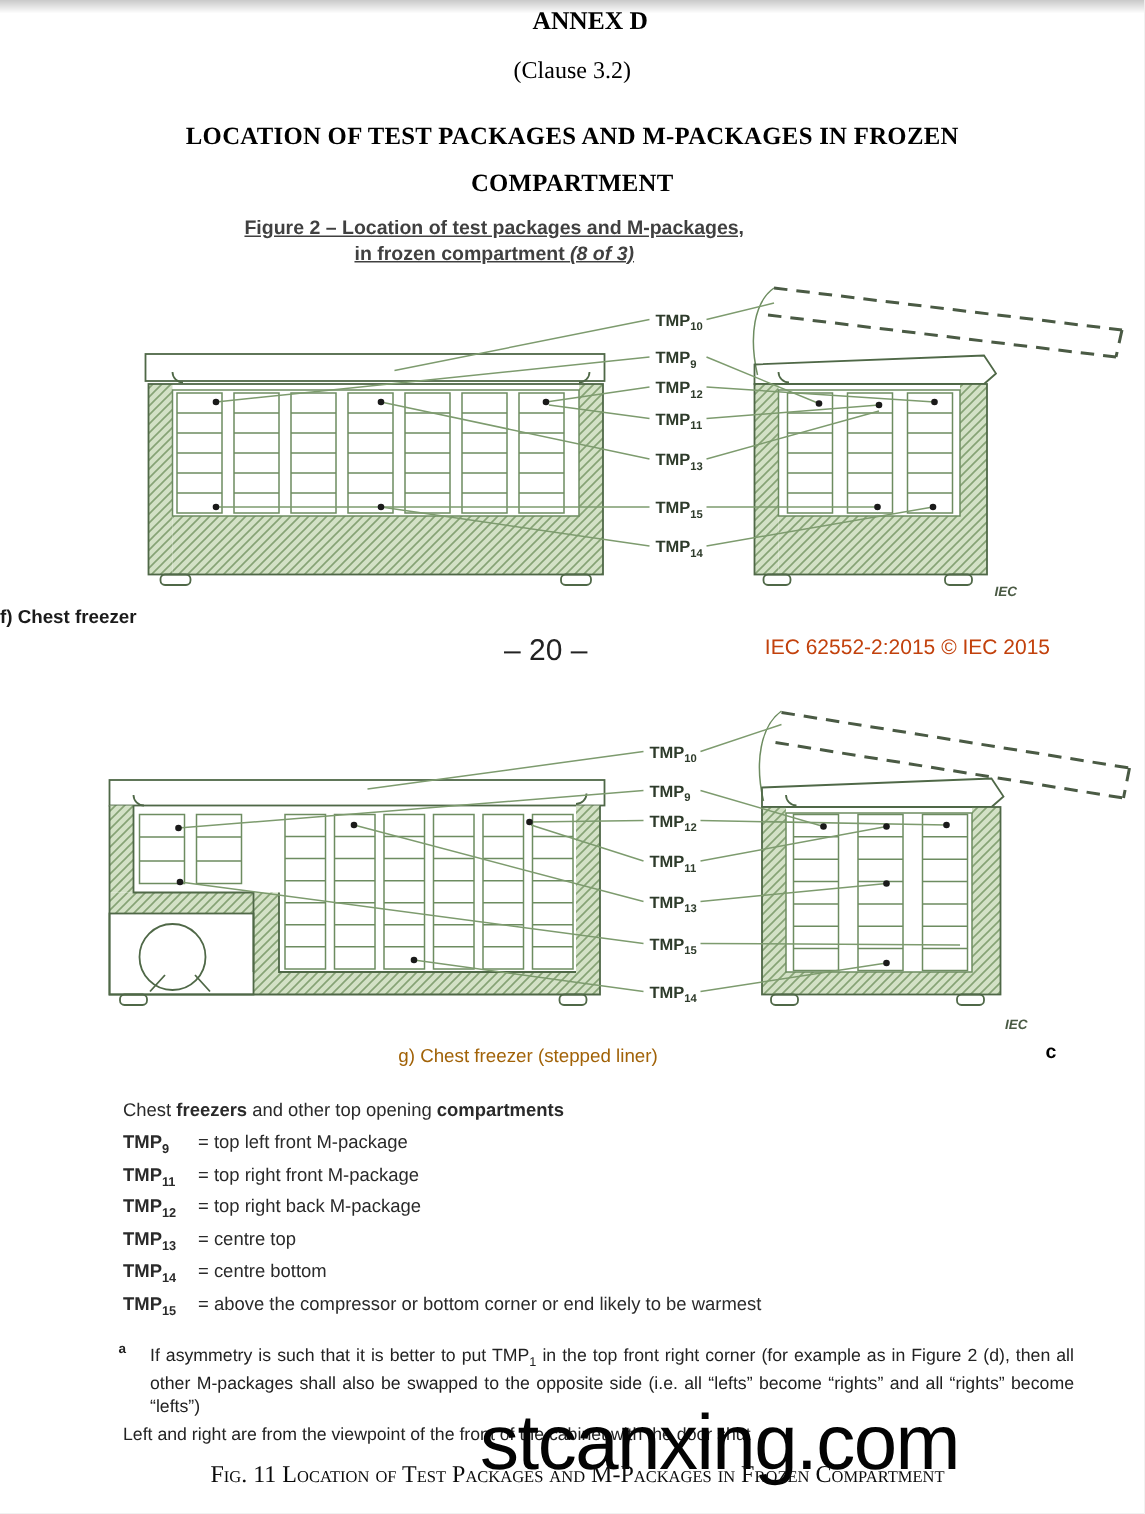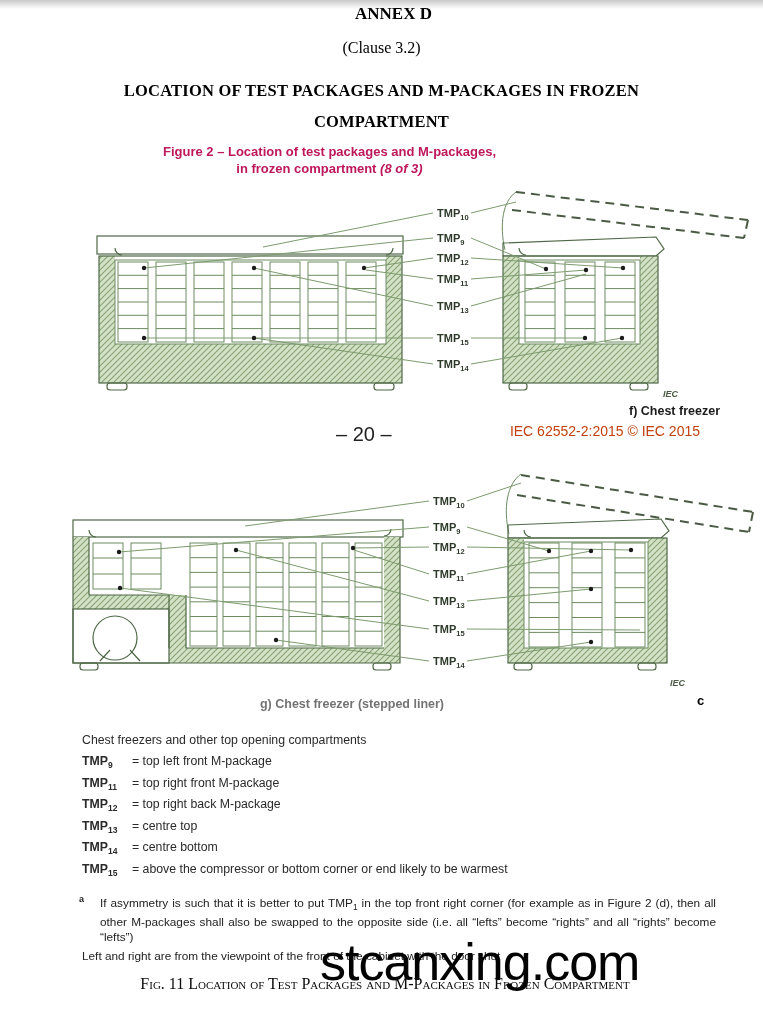--- a/index.html
+++ b/index.html
@@ -9,33 +9,33 @@
            background:linear-gradient(#c9c9c9,#ffffff);}
   .annex{position:absolute;top:4px;left:0;width:763px;text-align:center;
          font-family:"Liberation Serif",serif;font-weight:bold;font-size:17px;color:#000;margin-left:12px;}
   .clause{position:absolute;top:39px;left:0;width:763px;text-align:center;
           font-family:"Liberation Serif",serif;font-size:16px;color:#000;}
   .clause .it{}
   .maintitle{position:absolute;top:75px;left:0;width:763px;text-align:center;
              font-family:"Liberation Serif",serif;font-weight:bold;font-size:16.5px;
              line-height:31px;color:#000;letter-spacing:.2px;}
   .figcap{position:absolute;top:144px;left:0;width:659px;text-align:center;
-          font-weight:bold;font-size:13px;line-height:16.5px;color:#be185d;}
+          font-weight:bold;font-size:13px;line-height:16.5px;color:#404040;text-decoration:underline;}
   .figcap .it{font-style:italic;}
   svg.fig{position:absolute;left:0;}
-  .capf{position:absolute;top:404px;left:0;width:720px;text-align:right;
+  .capf{position:absolute;top:404px;left:0;width:720px;text-align:left;
         font-weight:bold;font-size:12.5px;color:#1b1b1b;}
   .pagenum{position:absolute;top:423px;left:336px;font-size:20px;color:#222;}
   .docref{position:absolute;top:423px;right:63px;font-size:14px;color:#c2410c;}
   .capg{position:absolute;top:697px;left:0;width:704px;text-align:center;
-        font-weight:bold;font-size:12.5px;color:#737373;}
+        font-weight:normal;font-size:12.5px;color:#a16207;}
   .cnote{position:absolute;top:693px;left:697px;font-weight:bold;font-size:13px;color:#000;}
   .legend{position:absolute;top:733px;left:82px;width:620px;font-size:12.3px;color:#2a2a2a;}
   .legend .head{margin-bottom:7px;}
-  .legend .b{font-weight:normal;margin-top:36px;}
+  .legend .b{font-weight:bold;margin-top:36px;}
   .lrow{height:21.5px;}
   .lrow .lab{display:inline-block;width:50px;font-weight:bold;color:#2a2a2a;}
   .lrow sub,.fnote sub{font-size:8.5px;}
   .fnote{position:absolute;top:896px;left:100px;width:616px;font-size:11.8px;
          line-height:14.8px;color:#222;text-align:justify;}
   .fmark{position:absolute;top:894px;left:79px;font-size:9px;font-weight:bold;color:#222;}
   .vnote{position:absolute;top:949px;left:82px;font-size:11.8px;color:#222;}
   .wmark{position:absolute;top:932px;left:320px;font-size:52px;color:#030303;
          letter-spacing:-1px;white-space:nowrap;}
   .bcap{position:absolute;top:975px;left:40px;width:690px;text-align:center;

